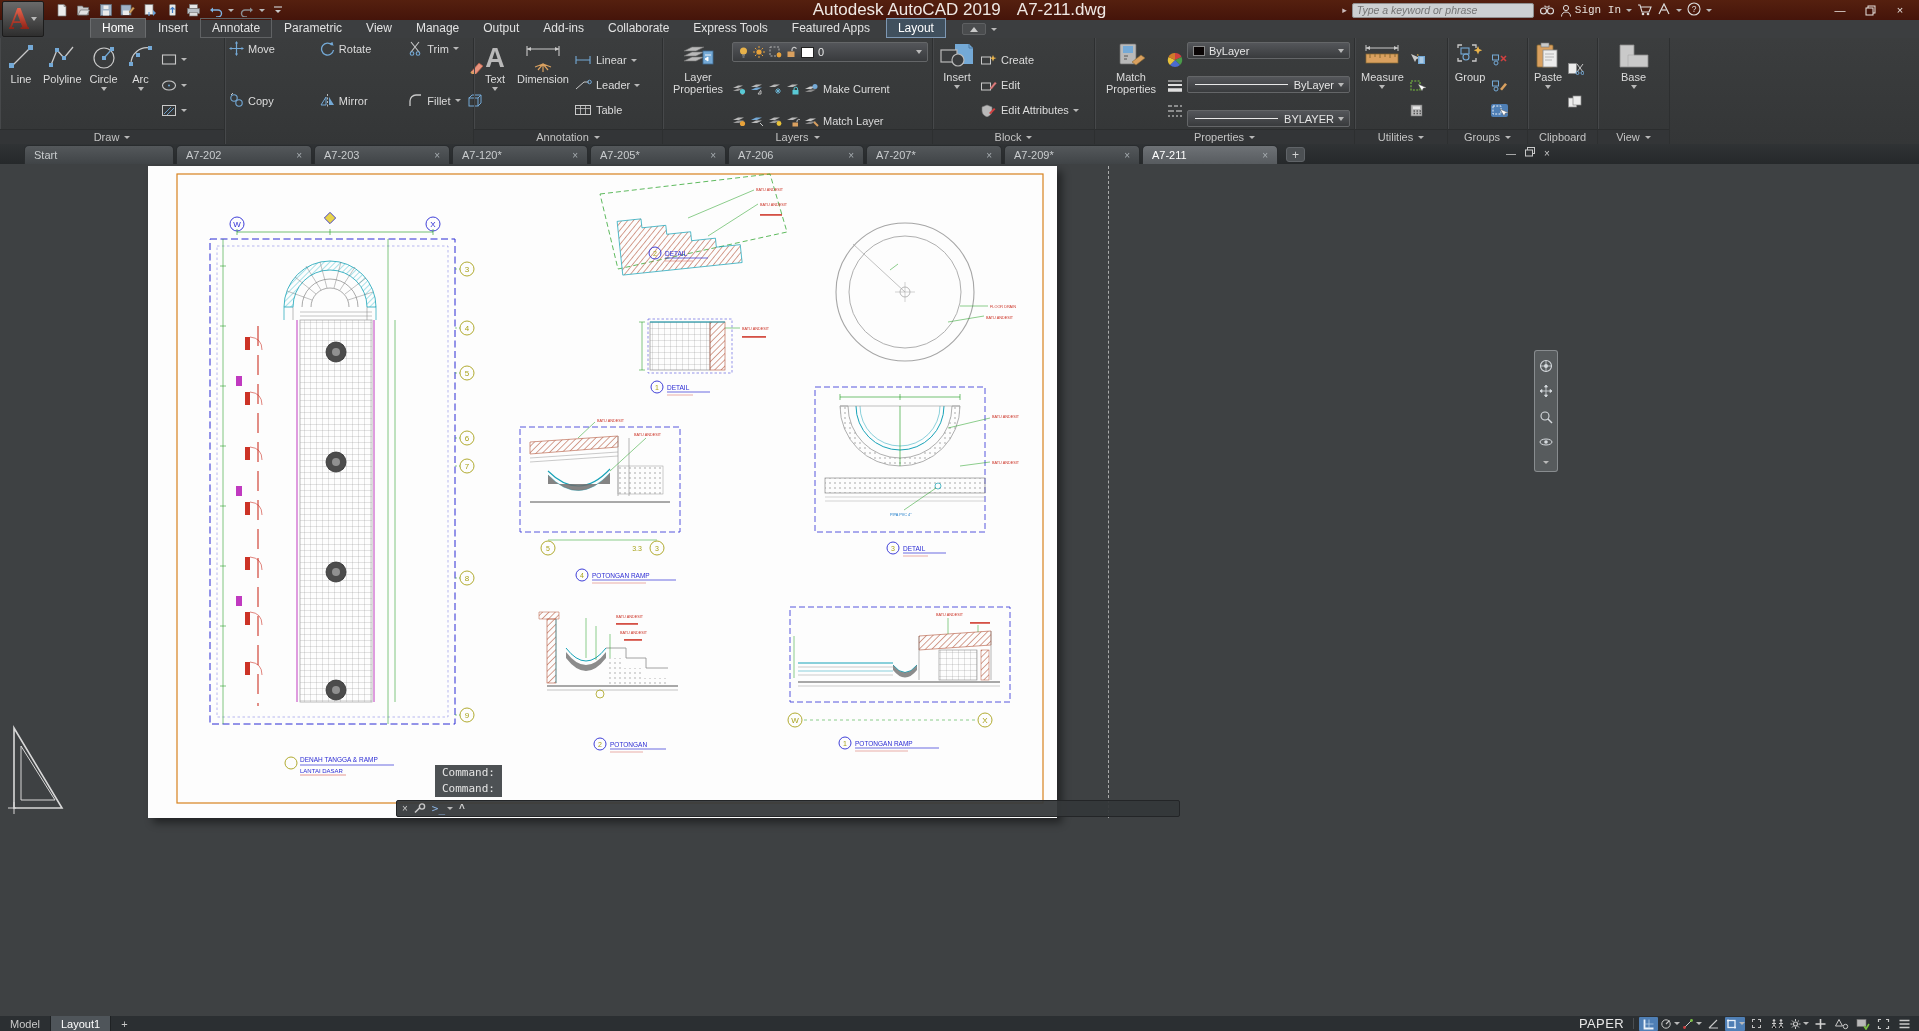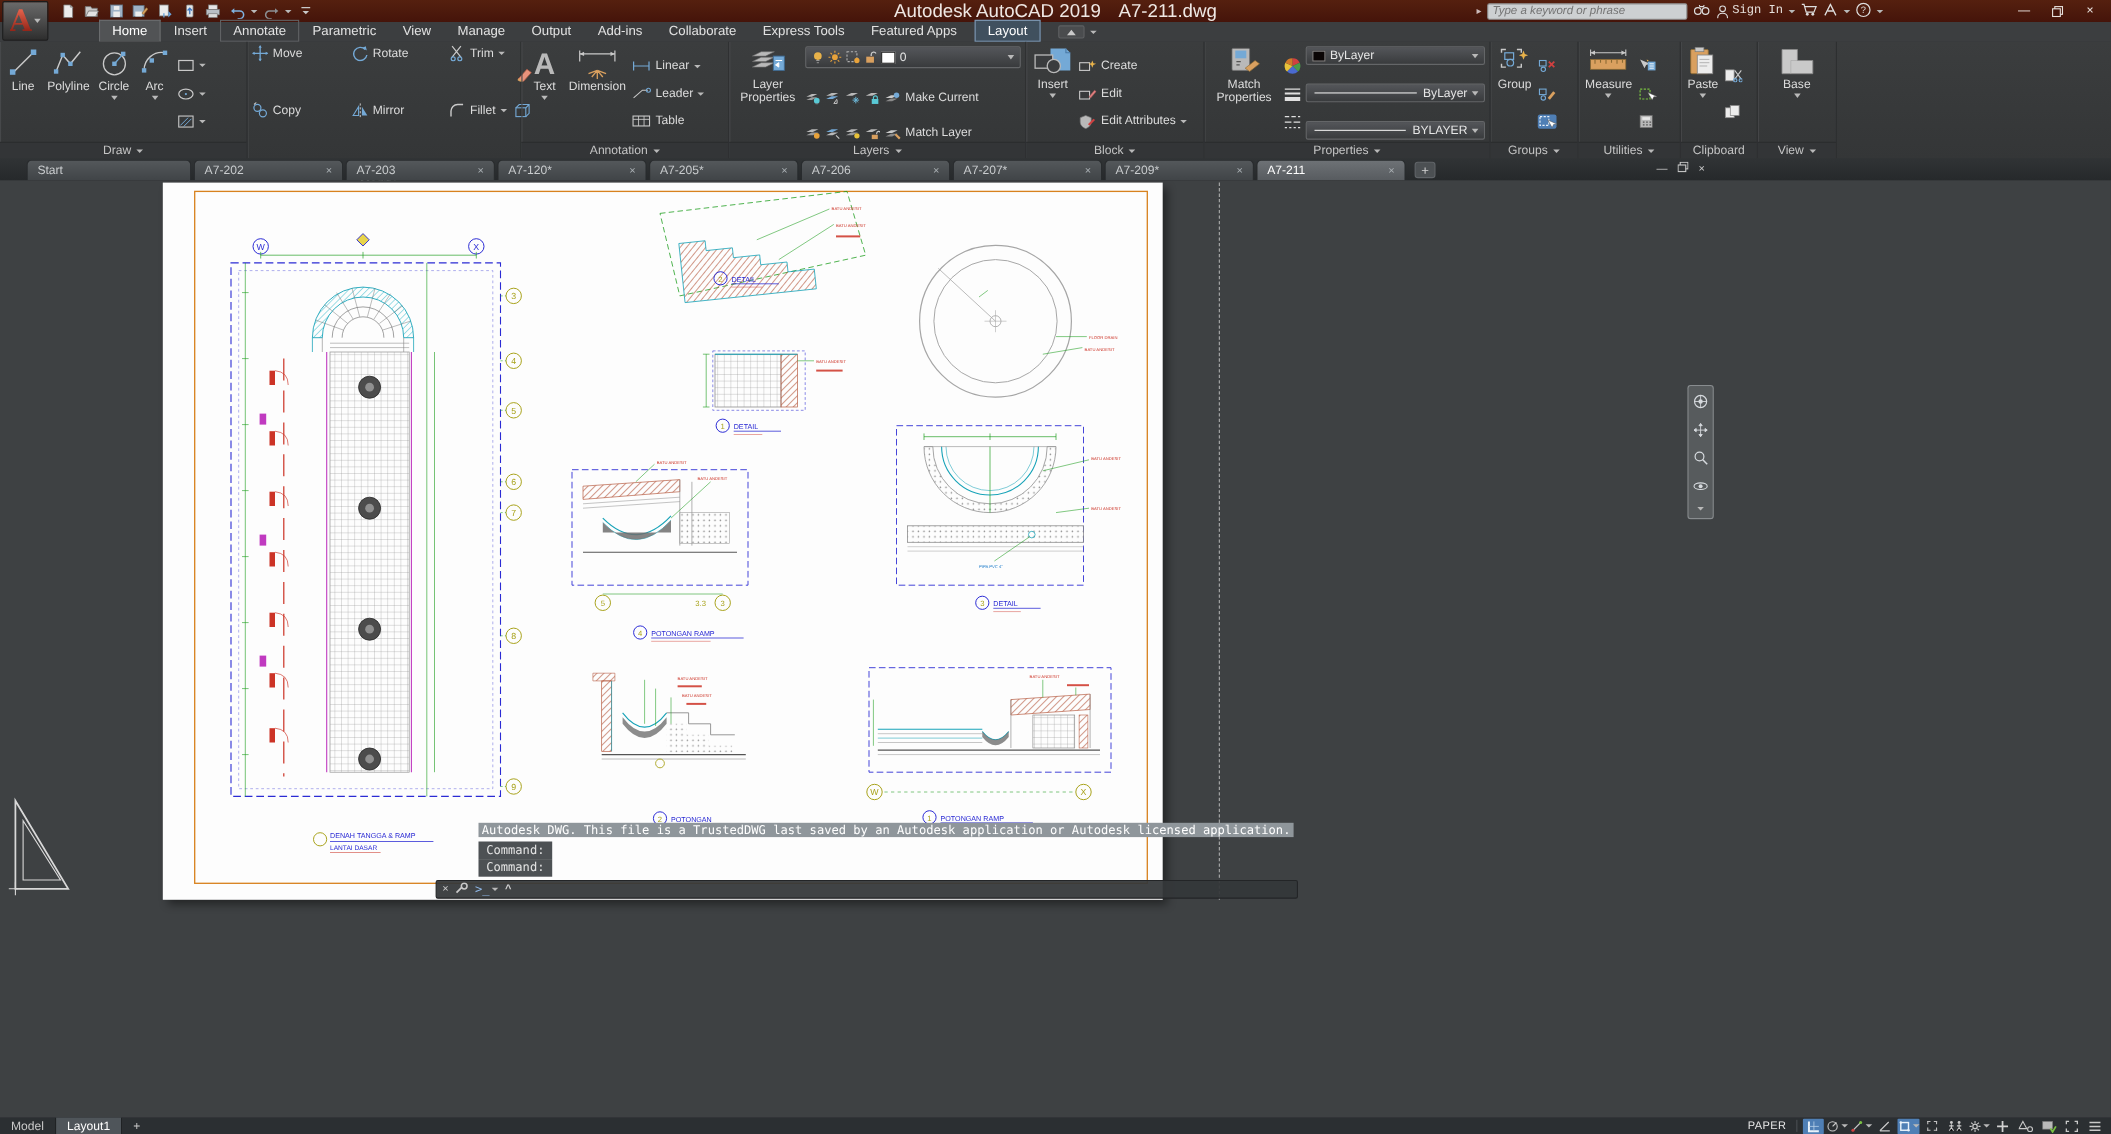--- a/index.html
+++ b/index.html
@@ -82,21 +82,21 @@
   .cmd-bar input::placeholder{color:#9a9a9a;}
   .cmd-up{color:#d2d2d2;font-size:10px;font-weight:bold;}
 
   
   .statusbar{position:absolute;bottom:0;left:0;right:0;height:15px;background:#2b2f32;display:flex;align-items:center;font-size:11px;color:#c9c9c9;}
   .mltab{padding:0 10px;height:15px;display:flex;align-items:center;}
   .mltab.active{background:#4f555a;color:#fff;border-left:1px solid #1f2224;border-right:1px solid #1f2224;}
   .sb-right{margin-left:auto;display:flex;align-items:center;gap:2px;padding-right:5px;}
   .sbtn{min-width:19px;height:14px;display:flex;align-items:center;justify-content:center;gap:1px;border-radius:1px;}
   .sbtn.on{background:#4f7fb5;}
-  .paper-label{font-size:10px;letter-spacing:.4px;color:#e8e8e8;margin:0 4px;}
+  .paper-label{font-size:13px;letter-spacing:.4px;color:#e8e8e8;margin:0 4px;}
   .sep{width:1px;height:11px;background:#4a4e52;margin:0 3px;}
   .dashbox{width:9px;height:9px;border:1px dashed #c0c0c0;}
 </style>
 </head>
 <body>
 
 <div id="app">
 
   <div class="titlebar">
     <div class="app-logo">
@@ -653,20 +653,62 @@
                 <span class="car"></span>
               </span>
         </span>
       </div>
       <div class="panel-label">
             <span>Properties</span>
             <span class="car sm"></span>
           </div>
     </div>
 
+    <div class="panel" style="width:93px">
+      <div class="panel-body">
+        <span class="bigbtn">
+          <svg width="40" height="28">
+                <path d="M4 6h32M4 3v6M36 3v6" stroke="#c9c9c9" stroke-width="1"></path>
+                <path d="M4 6l4-2v4zM36 6l-4-2v4z" fill="#c9c9c9"></path>
+                <rect x="4" y="12" width="32" height="9" fill="#d9a05f" stroke="#8a6a33" stroke-width=".7"></rect>
+                <path d="M8 12v4M13 12v3M18 12v4M23 12v3M28 12v4M33 12v3" stroke="#8a6a33" stroke-width="1"></path>
+              </svg>
+          <span>Measure</span>
+              <span class="car"></span>
+        </span>
+        <span class="scol">
+          <span class="tbtn">
+                <svg width="17" height="13">
+                  <path d="M2 1l4 8 1.5-3L11 5z" fill="#c9c9c9"></path>
+                  <rect x="9" y="3" width="7" height="8" fill="#74a9d6"></rect>
+                  <path d="M10.5 5h4M10.5 7h4M10.5 9h4" stroke="#fff" stroke-width=".8"></path>
+                  <path d="M8 1l2 1-1.5 1z" fill="#e8b24a"></path>
+                </svg>
+              </span>
+          <span class="tbtn">
+                <svg width="17" height="13">
+                  <rect x="2" y="2" width="9" height="9" fill="none" stroke="#7ac142" stroke-width="1.1" stroke-dasharray="2 1.3"></rect>
+                  <path d="M9 5l4 7 1.5-3L18 9z" fill="#fff" stroke="#555" stroke-width=".5"></path>
+                </svg>
+              </span>
+          <span class="tbtn">
+                <svg width="15" height="13">
+                  <rect x="2" y="1" width="11" height="11" fill="#b9b9b9" stroke="#6e6e6e" stroke-width=".6"></rect>
+                  <rect x="4" y="2.5" width="7" height="2.5" fill="#e6e6e6"></rect>
+                  <path d="M4.5 7h1.5M7.5 7h1.5M10.5 7h1.5M4.5 9.5h1.5M7.5 9.5h1.5M10.5 9.5h1.5" stroke="#555" stroke-width="1.3"></path>
+                </svg>
+              </span>
+        </span>
+      </div>
+      <div class="panel-label">
+            <span>Utilities</span>
+            <span class="car sm"></span>
+          </div>
+    </div>
+
     <div class="panel" style="width:80px">
       <div class="panel-body">
         <span class="bigbtn">
           <svg width="32" height="28">
                 <path d="M4 6V3h4M4 16v3h4M18 3h4v3M18 19h4v-3" fill="none" stroke="#c9c9c9" stroke-width="1.3"></path>
                 <rect x="7" y="6" width="8" height="6" fill="none" stroke="#74a9d6" stroke-width="1.1"></rect>
                 <circle cx="12" cy="15" r="3" fill="none" stroke="#74a9d6" stroke-width="1.1"></circle>
                 <path d="M24 4l1.2 3 3 1.2-3 1.2-1.2 3-1.2-3-3-1.2 3-1.2z" fill="#e8b24a"></path>
               </svg>
           <span>Group</span>
@@ -689,62 +731,20 @@
           <span class="tbtn ico on">
                 <svg width="17" height="13">
                   <rect x="2" y="2" width="8" height="8" fill="none" stroke="#eaf2fa" stroke-width="1" stroke-dasharray="2 1.3"></rect>
                   <path d="M9 5l4 7 1.5-3L18 9z" fill="#fff" stroke="#555" stroke-width=".5"></path>
                 </svg>
               </span>
         </span>
       </div>
       <div class="panel-label">
             <span>Groups</span>
-            <span class="car sm"></span>
-          </div>
-    </div>
-
-    <div class="panel" style="width:93px">
-      <div class="panel-body">
-        <span class="bigbtn">
-          <svg width="40" height="28">
-                <path d="M4 6h32M4 3v6M36 3v6" stroke="#c9c9c9" stroke-width="1"></path>
-                <path d="M4 6l4-2v4zM36 6l-4-2v4z" fill="#c9c9c9"></path>
-                <rect x="4" y="12" width="32" height="9" fill="#d9a05f" stroke="#8a6a33" stroke-width=".7"></rect>
-                <path d="M8 12v4M13 12v3M18 12v4M23 12v3M28 12v4M33 12v3" stroke="#8a6a33" stroke-width="1"></path>
-              </svg>
-          <span>Measure</span>
-              <span class="car"></span>
-        </span>
-        <span class="scol">
-          <span class="tbtn">
-                <svg width="17" height="13">
-                  <path d="M2 1l4 8 1.5-3L11 5z" fill="#c9c9c9"></path>
-                  <rect x="9" y="3" width="7" height="8" fill="#74a9d6"></rect>
-                  <path d="M10.5 5h4M10.5 7h4M10.5 9h4" stroke="#fff" stroke-width=".8"></path>
-                  <path d="M8 1l2 1-1.5 1z" fill="#e8b24a"></path>
-                </svg>
-              </span>
-          <span class="tbtn">
-                <svg width="17" height="13">
-                  <rect x="2" y="2" width="9" height="9" fill="none" stroke="#7ac142" stroke-width="1.1" stroke-dasharray="2 1.3"></rect>
-                  <path d="M9 5l4 7 1.5-3L18 9z" fill="#fff" stroke="#555" stroke-width=".5"></path>
-                </svg>
-              </span>
-          <span class="tbtn">
-                <svg width="15" height="13">
-                  <rect x="2" y="1" width="11" height="11" fill="#b9b9b9" stroke="#6e6e6e" stroke-width=".6"></rect>
-                  <rect x="4" y="2.5" width="7" height="2.5" fill="#e6e6e6"></rect>
-                  <path d="M4.5 7h1.5M7.5 7h1.5M10.5 7h1.5M4.5 9.5h1.5M7.5 9.5h1.5M10.5 9.5h1.5" stroke="#555" stroke-width="1.3"></path>
-                </svg>
-              </span>
-        </span>
-      </div>
-      <div class="panel-label">
-            <span>Utilities</span>
             <span class="car sm"></span>
           </div>
     </div>
 
     <div class="panel" style="width:70px">
       <div class="panel-body">
         <span class="bigbtn">
           <svg width="28" height="28">
                 <rect x="3" y="3" width="16" height="22" rx="1" fill="#d9a05f" stroke="#8a6a33" stroke-width=".8"></rect>
                 <rect x="7" y="1" width="8" height="4" fill="#c9c9c9" stroke="#777" stroke-width=".6"></rect>
@@ -1130,21 +1130,20 @@
     <div class="ucsbox">
       <svg width="64" height="92">
           <g fill="none" stroke="#d8d8d8" stroke-width="1.6">
             <path d="M10 6v80h48z"></path>
             <path d="M17 24v54h34z" stroke-width="1"></path>
             <path d="M4 86h8M10 80v12" stroke-width="1"></path>
           </g>
         </svg>
     </div>
 
-    <div class="cmd-trusted"><span>Autodesk DWG.  This file is a TrustedDWG last saved by an Autodesk application or Autodesk licensed application.</span></div>
     <div class="cmd-line" style="top:601px">Command:</div>
     <div class="cmd-line" style="top:617px">Command:</div>
     <div class="cmd-bar">
       <span class="xi">×</span>
       <span><svg width="12" height="11">
             <path d="M1 9.5L6 4.5" stroke="#c9c9c9" stroke-width="1.6"></path>
             <circle cx="8" cy="3.5" r="2.6" fill="none" stroke="#c9c9c9" stroke-width="1.4"></circle>
           </svg></span>
       <span class="cmd-prompt">
           <span>&gt;_</span>

